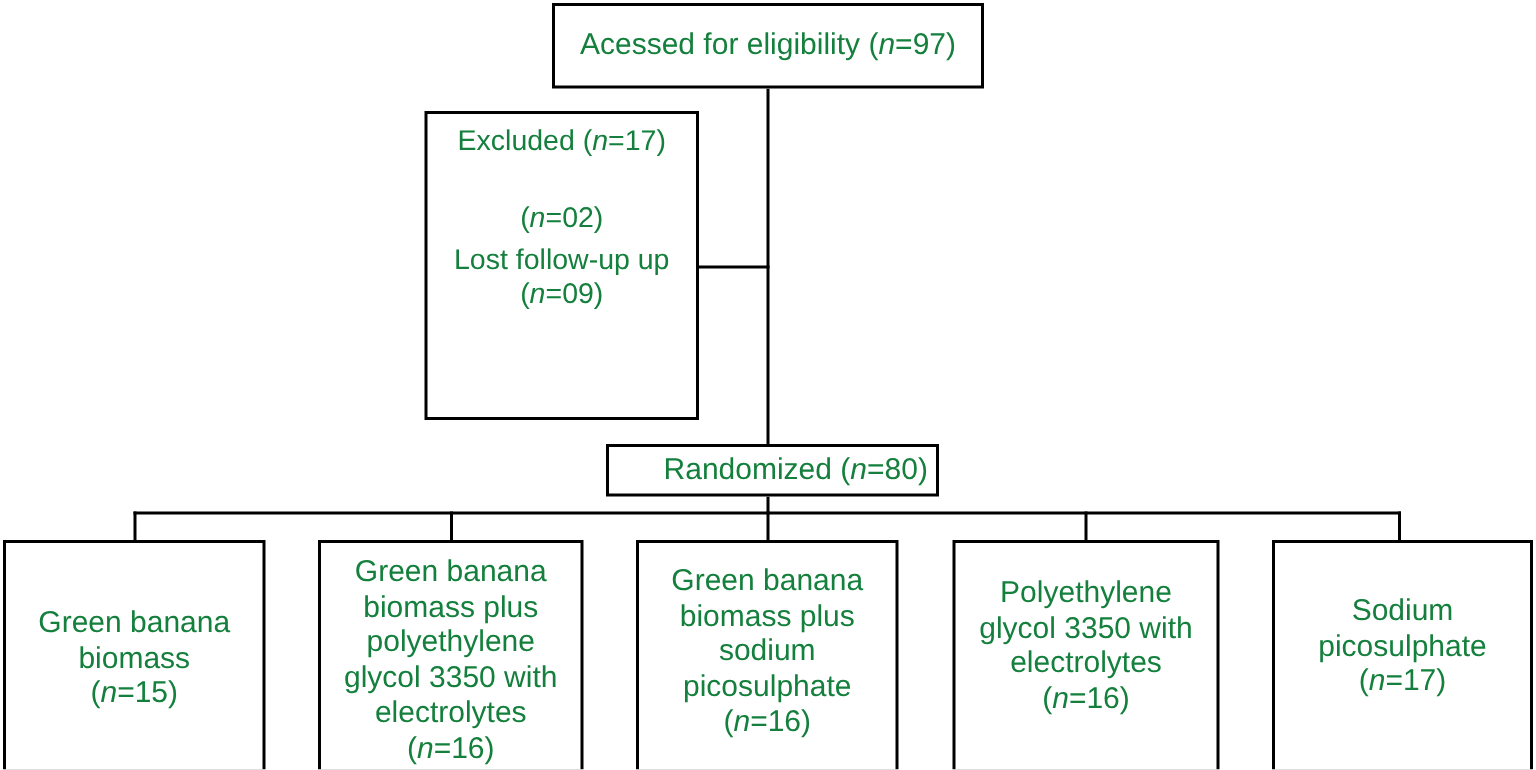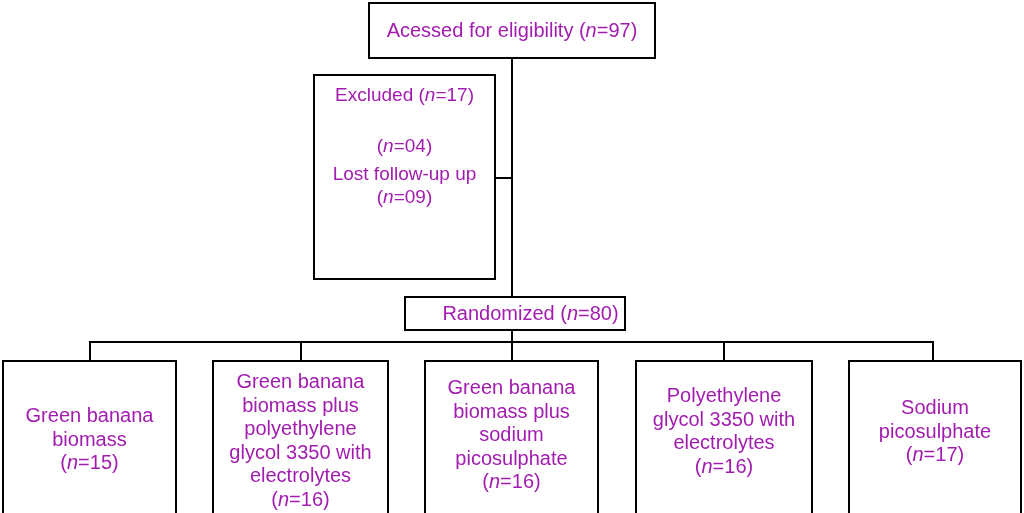--- a/index.html
+++ b/index.html
@@ -7,21 +7,21 @@
     margin: 0;
     padding: 0;
     background: #ffffff;
   }
   #flow-root {
     position: relative;
     width: 1024px;
     height: 513px;
     background: #ffffff;
     font-family: "Liberation Sans", "DejaVu Sans", sans-serif;
-    color: #a21caf;
+    color: #15803d;
     overflow: hidden;
   }
   .node {
     position: absolute;
     box-sizing: border-box;
     border: 2px solid #000000;
     background: #ffffff;
     text-align: center;
     line-height: 1.18;
     z-index: 2;
@@ -42,21 +42,20 @@
     font-size: 20px;
   }
   
   #node-excluded {
     left: 283px;
     top: 74px;
     width: 183px;
     height: 206px;
     padding-top: 8px;
     font-size: 19px;
-    margin-left: 30px;
   }
   #node-excluded .line {
     display: block;
     white-space: pre-line;
   }
   .excl-group {
     margin-top: 6px;
   }
   
   #node-randomized {
@@ -120,21 +119,21 @@
   <div class="line-v" id="drop-4"></div>
 
   <div class="node" id="node-assessed">
     <span><span>Acessed for eligibility</span> (<i class="n">n</i>=<span>97</span>)</span>
   </div>
 
   <div class="node" id="node-excluded">
     <span class="line"><span>Excluded</span> (<i class="n">n</i>=<span>17</span>)</span>
 
     <span class="line excl-group">
-(<i class="n">n</i>=<span>04</span>)</span>
+(<i class="n">n</i>=<span>02</span>)</span>
 
     <span class="line excl-group"><span>Lost follow-up up</span>
 (<i class="n">n</i>=<span>09</span>)</span>
 
   </div>
 
   <div class="node" id="node-randomized">
     <span><span>Randomized</span> (<i class="n">n</i>=<span>80</span>)</span>
   </div>
 

